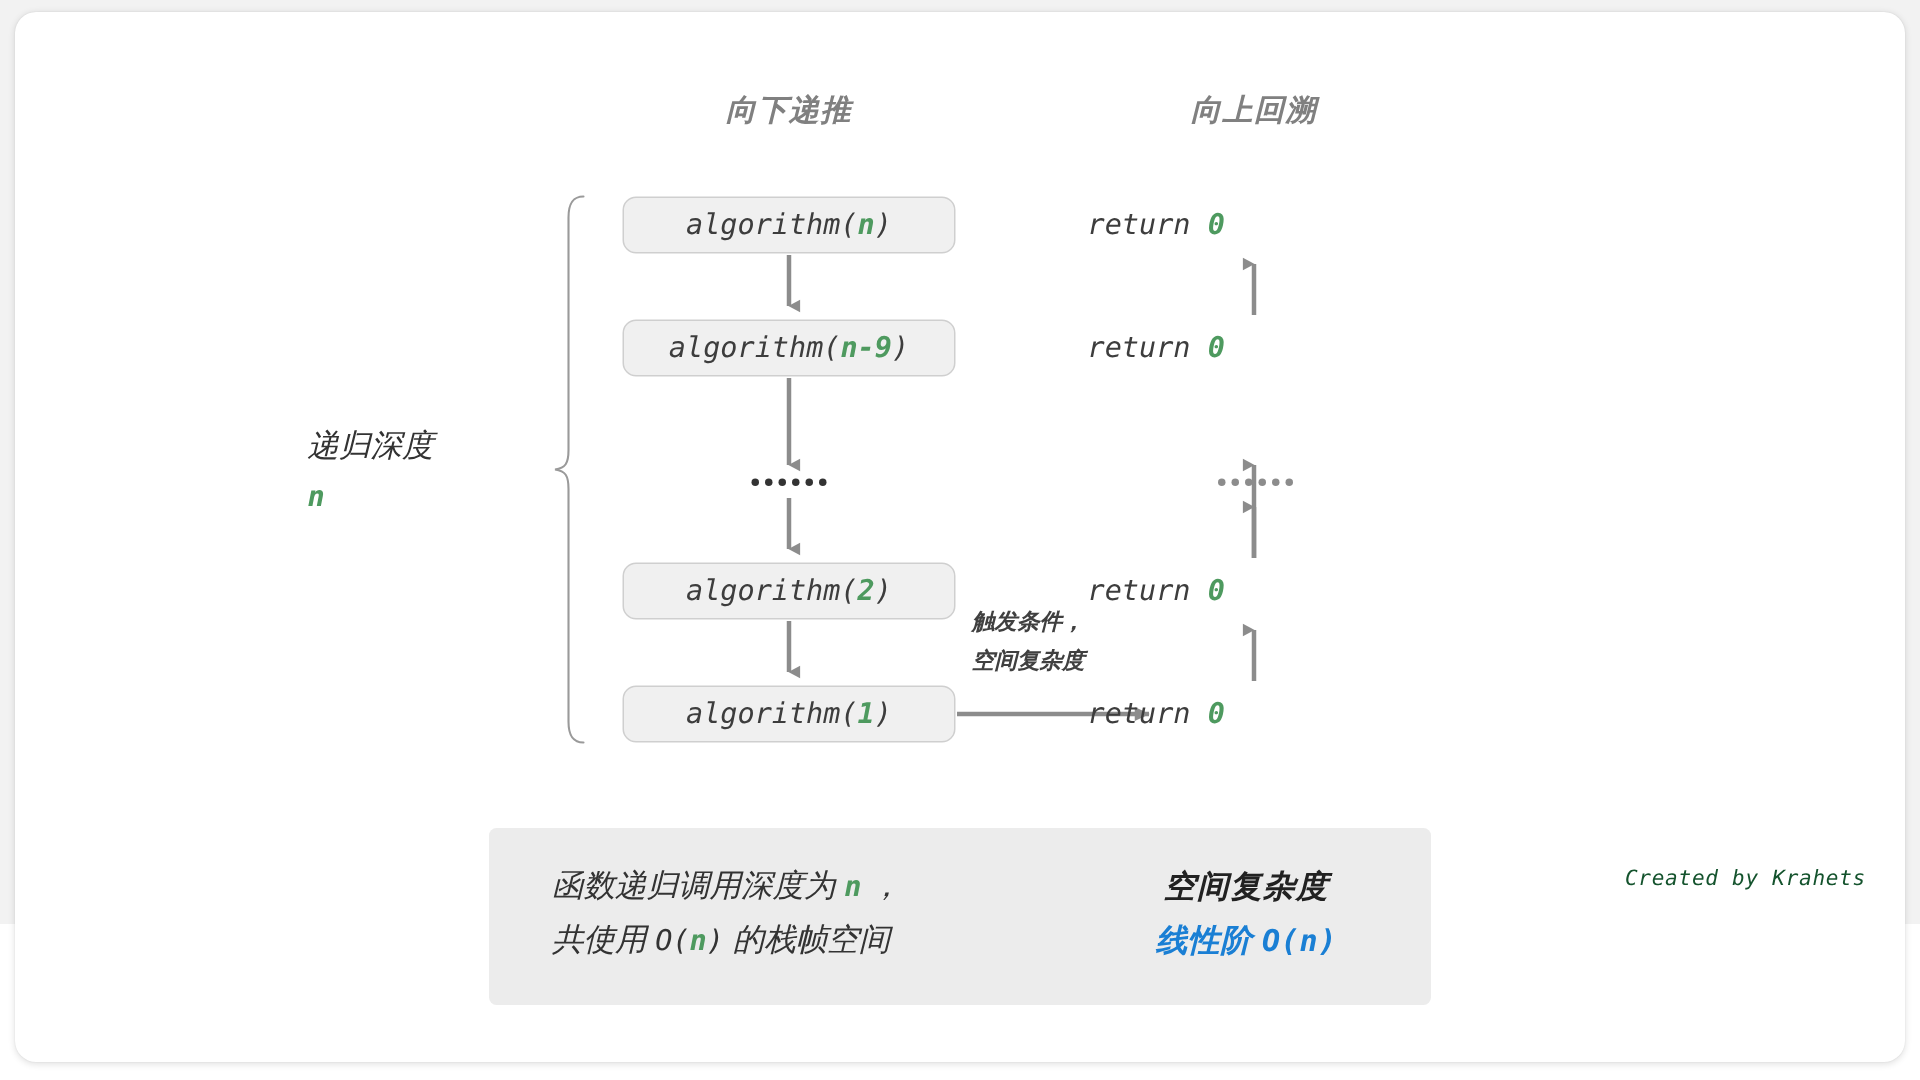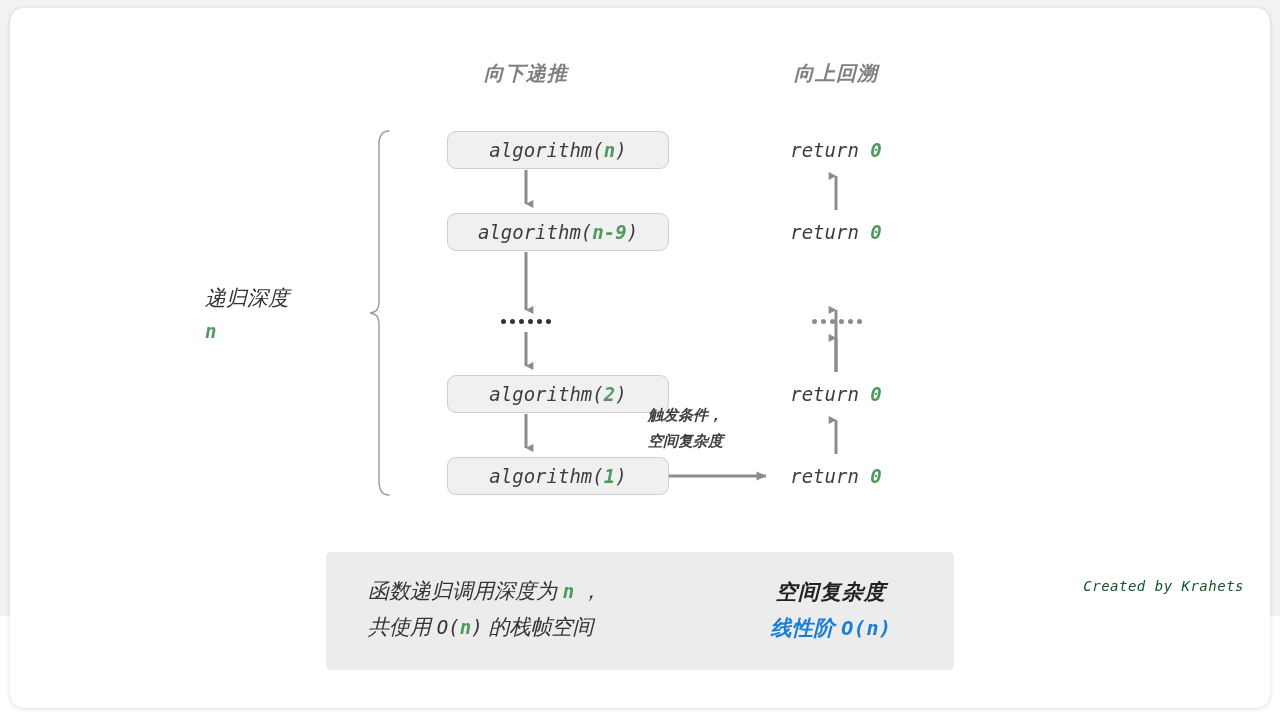--- a/index.html
+++ b/index.html
@@ -58,21 +58,20 @@
     background: #f0f0f0;
     border: 1px solid #cfcfcf;
     border-radius: 9px;
     display: flex;
     align-items: center;
     justify-content: center;
     font-family: "DejaVu Sans Mono", "Liberation Mono", monospace;
     font-size: 19px;
     color: #3d3d3d;
     letter-spacing: 0px;
-    margin-left: 32px;
   }
   .call-box .arg { color: #4e9a5f; font-weight: bold; }
 
   #box-0 { top: 131px; }
   #box-1 { top: 213px; }
   #box-2 { top: 375px; }
   #box-3 { top: 457px; }
 
   
   .dots {
@@ -90,21 +89,20 @@
   #dots-left  { left: 501px; top: 319px; }
   #dots-left span  { background: #333333; }
   #dots-right { left: 812px; top: 319px; }
   #dots-right span { background: #8c8c8c; }
 
   
   .ret {
     position: absolute;
     width: 222px;
     left: 725px;
-    text-align: center;
     font-family: "DejaVu Sans Mono", "Liberation Mono", monospace;
     font-size: 19px;
     color: #3d3d3d;
     white-space: nowrap;
   }
   .ret .val { color: #4e9a5f; font-weight: bold; }
   #ret-0 { top: 139px; }
   #ret-1 { top: 221px; }
   #ret-2 { top: 383px; }
   #ret-3 { top: 465px; }

